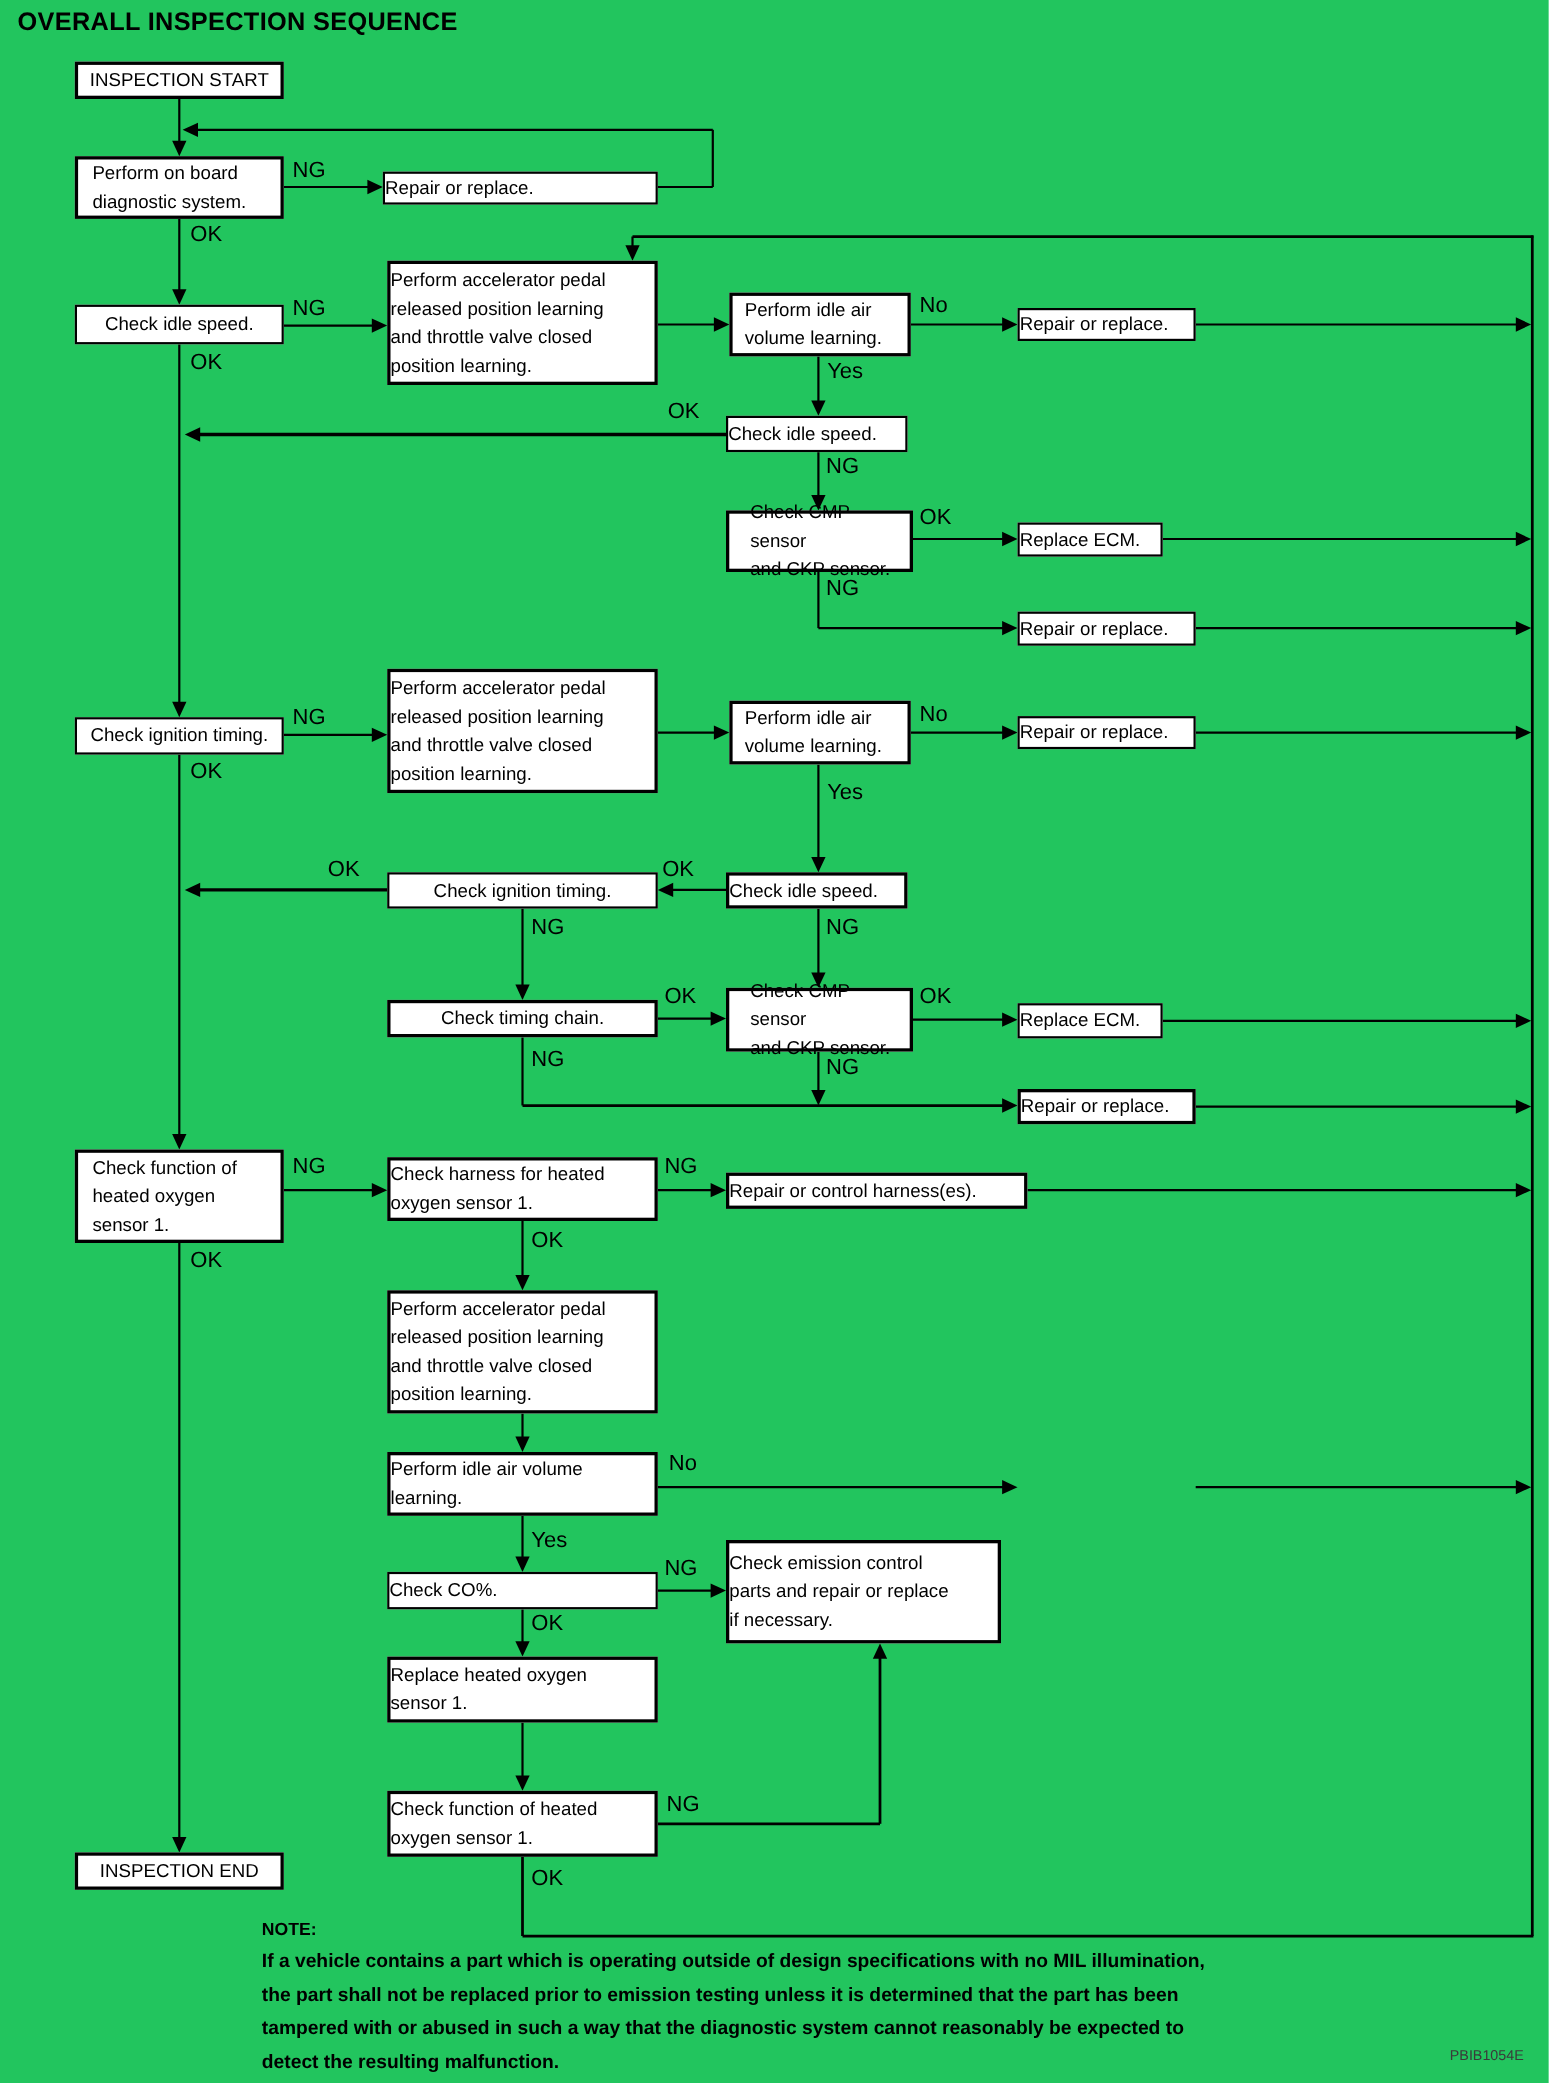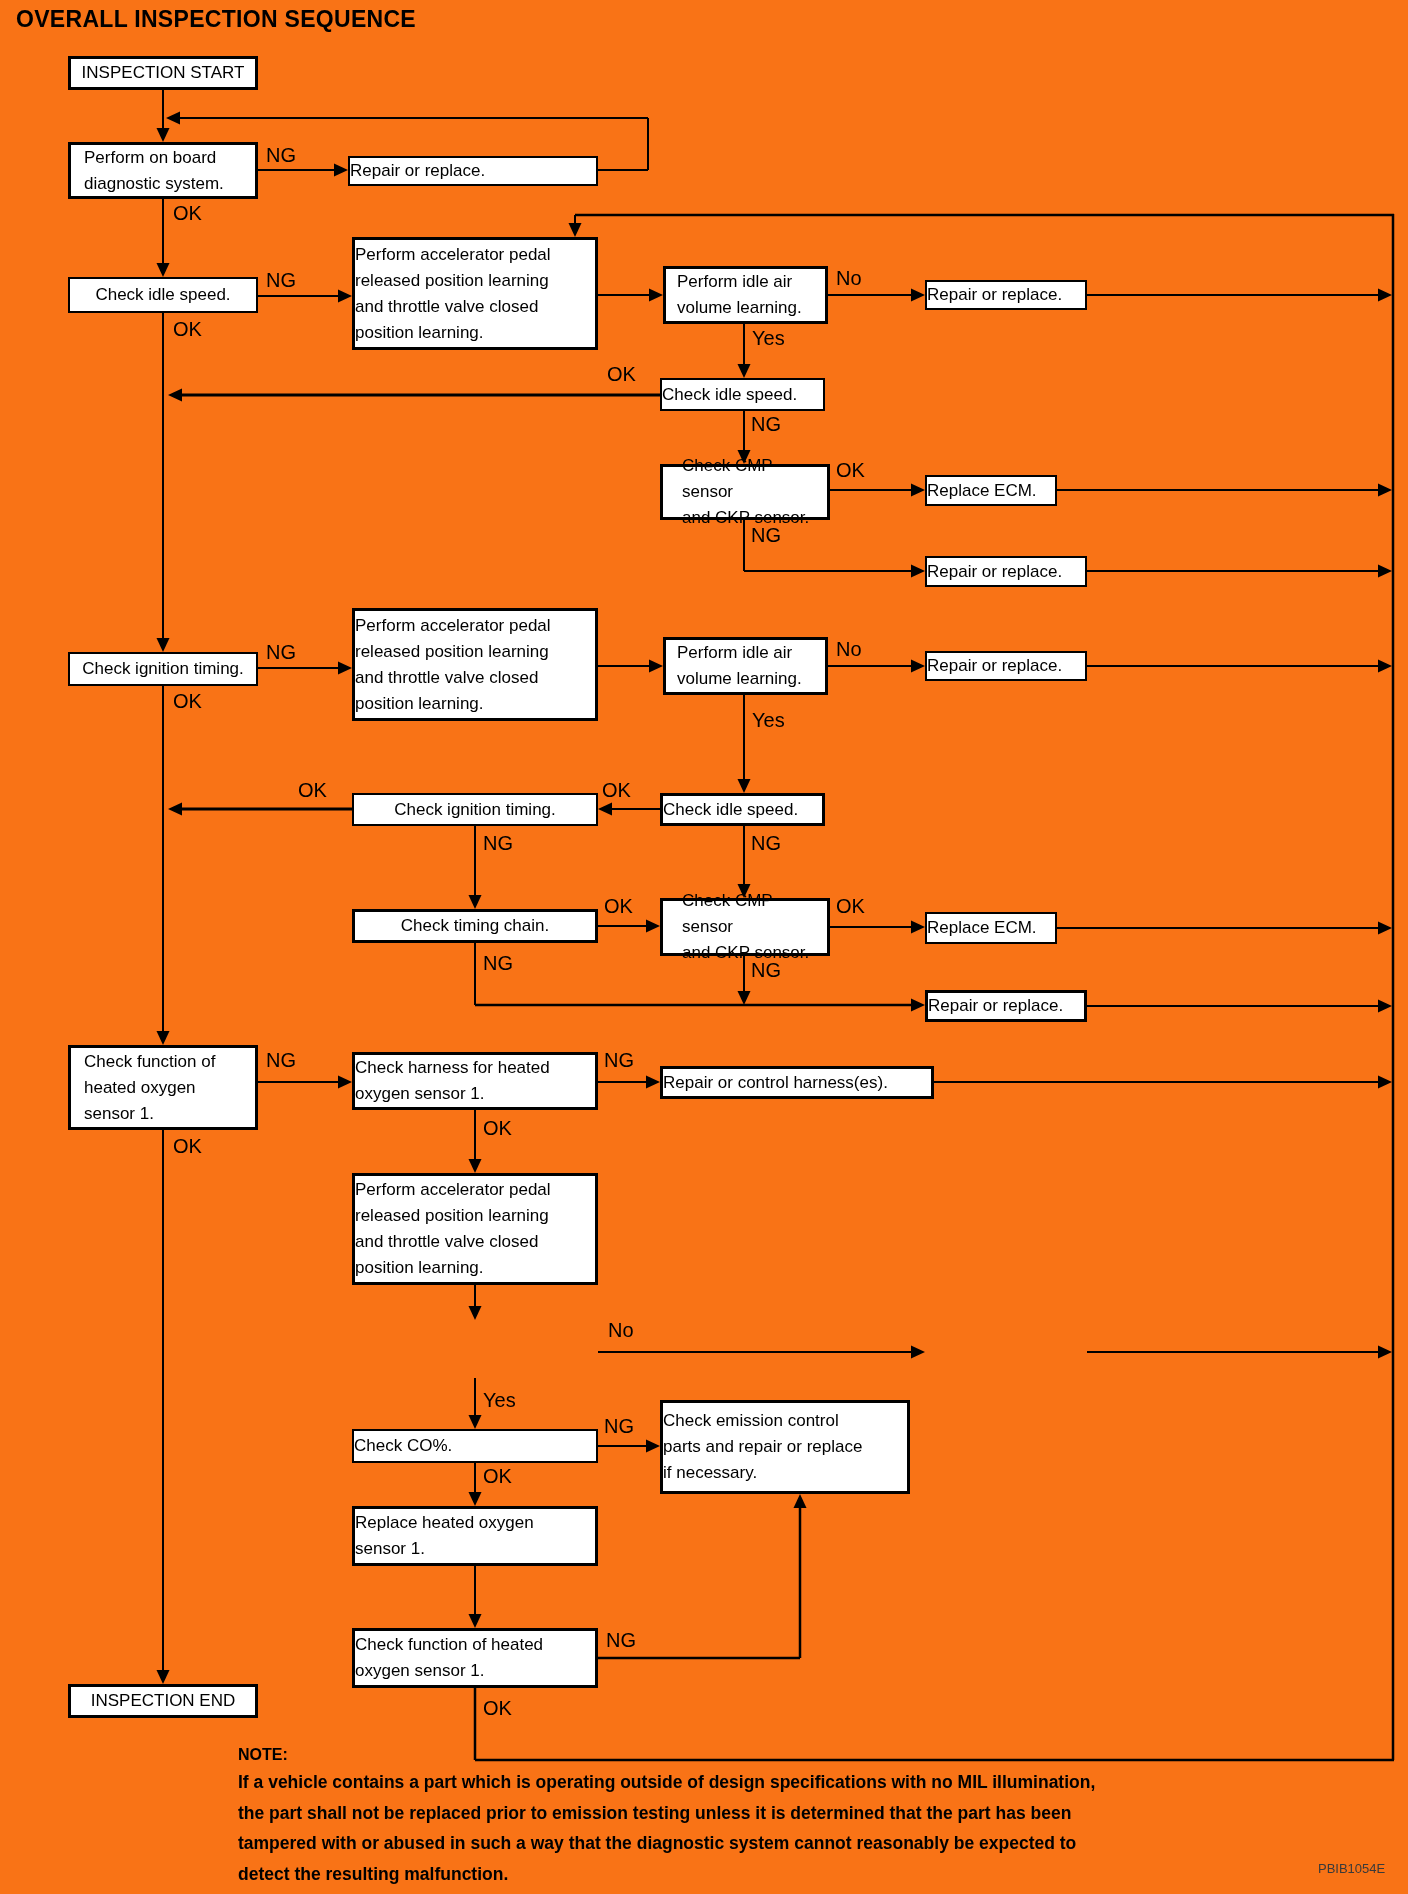--- a/index.html
+++ b/index.html
@@ -1,16 +1,16 @@
 <!DOCTYPE html>
 <html><head>
 <meta charset="utf-8">
 <style>
   html,body{margin:0;padding:0;background:#fff}
-  .stage{position:relative;width:1408px;height:1894px;background:#f97316;color:#000;
+  .stage{position:relative;width:1408px;height:1894px;background:#22c55e;color:#000;
          font-family:"Liberation Sans",sans-serif;overflow:hidden}
   .title{position:absolute;left:16px;top:6px;font-size:23px;font-weight:bold;letter-spacing:.3px}
   .wires{position:absolute;left:0;top:0;z-index:1}
   .wires line{stroke:#000;stroke-width:2}
   .wires line.t{stroke-width:2.5}
   .wires line.tt{stroke-width:3}
   .wires polygon{fill:#000;stroke:none}
   .node{position:absolute;box-sizing:border-box;border:2px solid #000;background:#fff;
         display:flex;align-items:center;font-size:17px;line-height:26px;
         white-space:pre-line;padding:0 6px;z-index:2}
@@ -174,20 +174,22 @@
   <div class="node b3 pl13" style="left:68px;top:1045px;width:190px;height:85px">Check function of
 heated oxygen
 sensor 1.</div>
   <div class="node b3 pl8" style="left:352px;top:1052px;width:246px;height:58px">Check harness for heated
 oxygen sensor 1.</div>
   <div class="node b3 pl8" style="left:660px;top:1066px;width:274px;height:33px">Repair or control harness(es).</div>
   <div class="node b3 pl8" style="left:352px;top:1173px;width:246px;height:112px">Perform accelerator pedal
 released position learning
 and throttle valve closed
 position learning.</div>
+  <div class="node b3 pl8" style="left:352px;top:1320px;width:246px;height:58px">Perform idle air volume
+learning.</div>
   <div class="node pl8" style="left:352px;top:1429px;width:246px;height:34px">Check CO%.</div>
   <div class="node b3 pl8" style="left:660px;top:1400px;width:250px;height:94px">Check emission control
 parts and repair or replace
 if necessary.</div>
   <div class="node b3 pl8" style="left:352px;top:1506px;width:246px;height:60px">Replace heated oxygen
 sensor 1.</div>
   <div class="node b3 pl8" style="left:352px;top:1628px;width:246px;height:60px">Check function of heated
 oxygen sensor 1.</div>
   <div class="node b3 c" style="left:68px;top:1684px;width:190px;height:34px">INSPECTION END</div>
 

